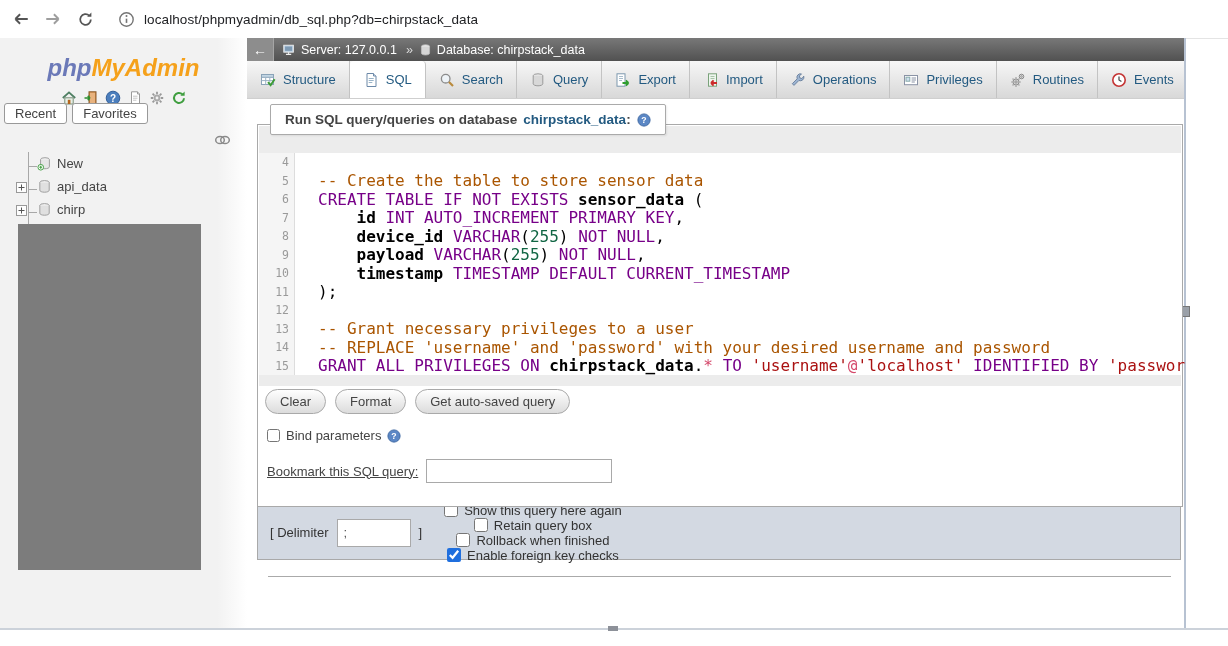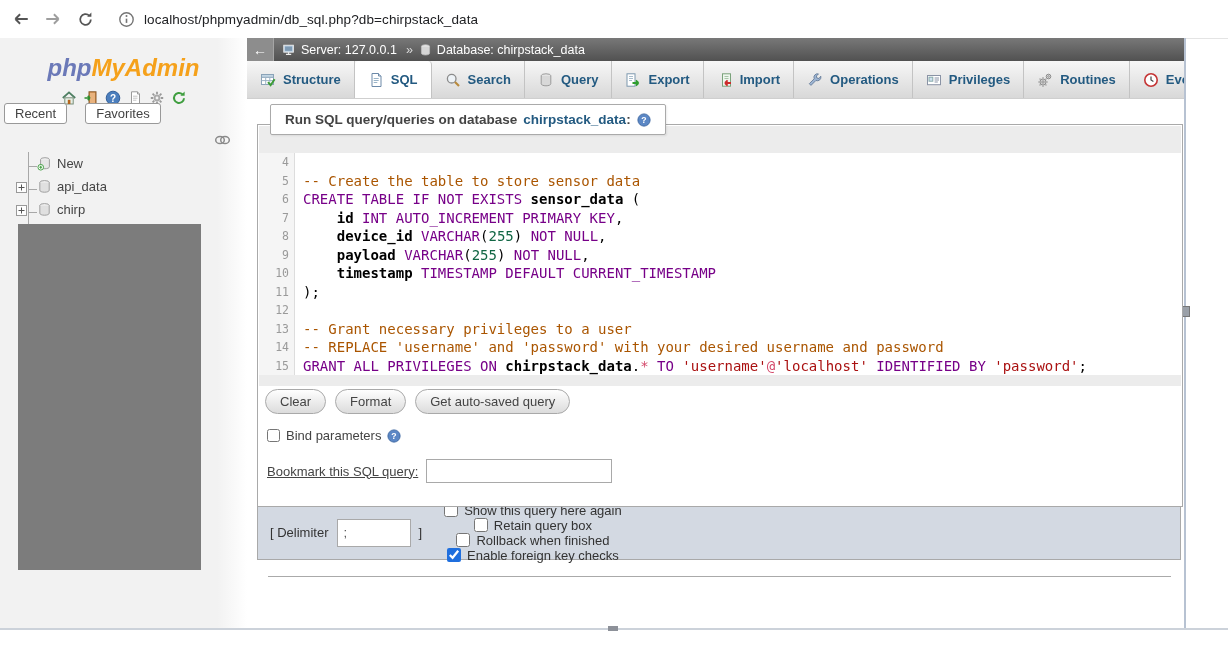--- a/index.html
+++ b/index.html
@@ -19,21 +19,21 @@
   #bottom-resize-handle{left:608px;top:626px;width:10px;height:5px;background:#8d9199;}
 
   
   #sidebar{left:0;top:38px;width:247px;height:590px;
            background:linear-gradient(to right,#f2f2f2 88%,#ffffff 100%);}
   #pma-logo{width:100%;text-align:center;margin-top:16px;font-style:italic;font-weight:bold;
             font-size:24px;letter-spacing:0;}
   #pma-logo .lg1{color:var(--logo-php);}
   #pma-logo .lg2{color:var(--logo-admin);}
   #sidebar-toolbar{width:100%;text-align:center;margin-top:8px;display:flex;justify-content:center;gap:6px;}
-  #panel-tabs{position:absolute;left:4px;top:65px;display:flex;gap:18px;}
+  #panel-tabs{position:absolute;left:4px;top:65px;display:flex;gap:5px;}
   .panel-tab{background:#fff;border:1px solid #999;border-radius:3px;padding:2px 10px;font-size:13px;color:#444;}
   #nav-link-icon{position:absolute;right:16px;top:96px;}
   .tree-line{position:absolute;border-left:1px solid #a8a8a8;}
   .tree-stub{position:absolute;border-top:1px solid #a8a8a8;}
   .tree-row{position:absolute;display:flex;align-items:center;gap:5px;font-size:13px;color:#444;}
   .expander{position:absolute;width:11px;height:11px;}
   #redacted-region{left:18px;top:186px;width:183px;height:346px;background:#7c7c7c;}
 
   
   #main{left:247px;top:38px;width:938px;height:590px;background:#fff;overflow:hidden;}
@@ -43,37 +43,37 @@
   #breadcrumb{left:0;top:0;width:938px;height:23px;background:linear-gradient(#787878,#515151);
               display:flex;align-items:center;color:#fff;font-size:12.5px;}
   #breadcrumb-back{width:26px;height:23px;background:#8d8d8d;border-right:1px solid #a5a5a5;
                    display:flex;align-items:center;justify-content:center;color:#fff;font-size:14px;}
   #breadcrumb .crumb{display:flex;align-items:flex-end;gap:5px;margin-left:8px;}
   #breadcrumb .sep{margin:0 4px 0 9px;color:#ddd;}
 
   #tab-bar{left:0;top:23px;width:938px;height:37px;display:flex;
            background:linear-gradient(#f7f7f7,#d8d8d8);border-bottom:1px solid #cfcfcf;overflow:hidden;}
   .tab{display:flex;align-items:center;gap:7px;padding:0 13px;border-right:1px solid #c3c3c3;
-       font-weight:bold;font-size:13px;color:var(--tab-text);white-space:nowrap;}
+       font-weight:normal;font-size:13px;color:var(--tab-text);white-space:nowrap;}
   .tab.active{background:#fff;border-top-left-radius:4px;border-top-right-radius:4px;}
 
   #legend-box{left:15px;top:66px;background:#fff;border:1px solid #aaa;border-radius:2px;
               padding:7px 14px;display:flex;align-items:center;gap:6px;z-index:3;
               font-weight:bold;font-size:13.5px;color:#444;box-shadow:1px 1px 2px rgba(0,0,0,.08);margin-left:8px;}
   #legend-box .dbname{color:var(--tab-text);}
 
   #query-fieldset{left:10px;top:86px;width:924px;height:381px;border:1px solid #a9a9a9;background:#fff;z-index:1;}
   #code-editor{position:absolute;left:1px;top:1px;width:922px;}
   #editor-top-gutter{height:27px;background:#ececec;}
   #editor-bottom-gutter{height:11px;background:#ececec;}
   .code-row{display:flex;height:18.5px;align-items:center;}
   .gutter{width:36px;flex:none;height:100%;background:#f5f5f5;border-right:1px solid #ddd;
           display:flex;align-items:center;justify-content:flex-end;padding-right:5px;box-sizing:border-box;
           font-family:"DejaVu Sans Mono",monospace;font-size:11.5px;color:#9a9a9a;}
-  .code-text{padding-left:8px;font-family:"DejaVu Sans Mono",monospace;font-size:14px;white-space:pre;color:#000;}
+  .code-text{padding-left:8px;font-family:"DejaVu Sans Mono",monospace;font-size:16px;white-space:pre;color:#000;margin-left:15px;}
   .tk-kw{color:var(--kw);}
   .tk-com{color:var(--com);}
   .tk-str{color:var(--str);}
   .tk-num{color:var(--num);}
   .tk-id{color:#000;font-weight:bold;}
   .tk-op{color:#d4486a;}
   .tk-pl{color:#000;}
 
   #action-buttons{position:absolute;left:7px;top:264px;display:flex;gap:9px;}
   .pill-btn{border:1px solid #a9a9a9;border-radius:13px;background:linear-gradient(#fefefe,#dcdcdc);

